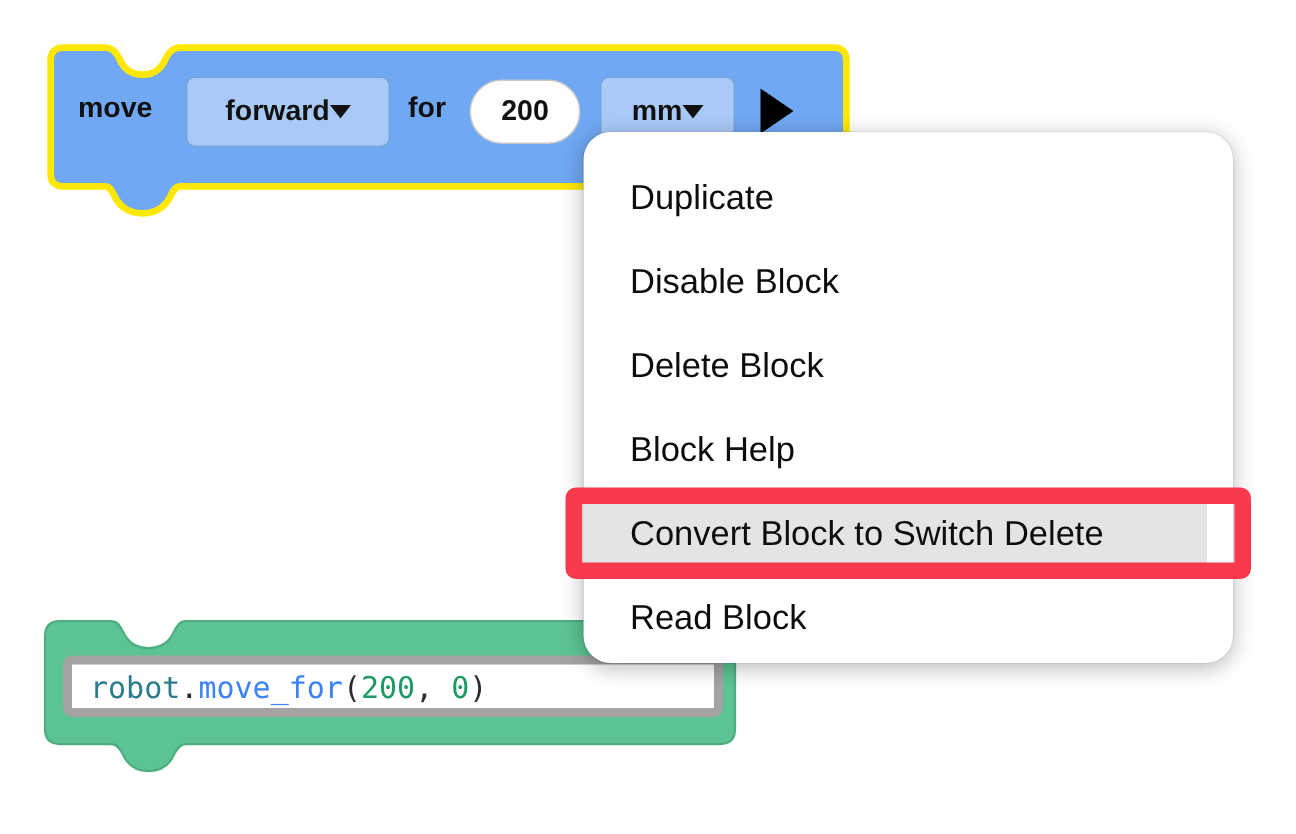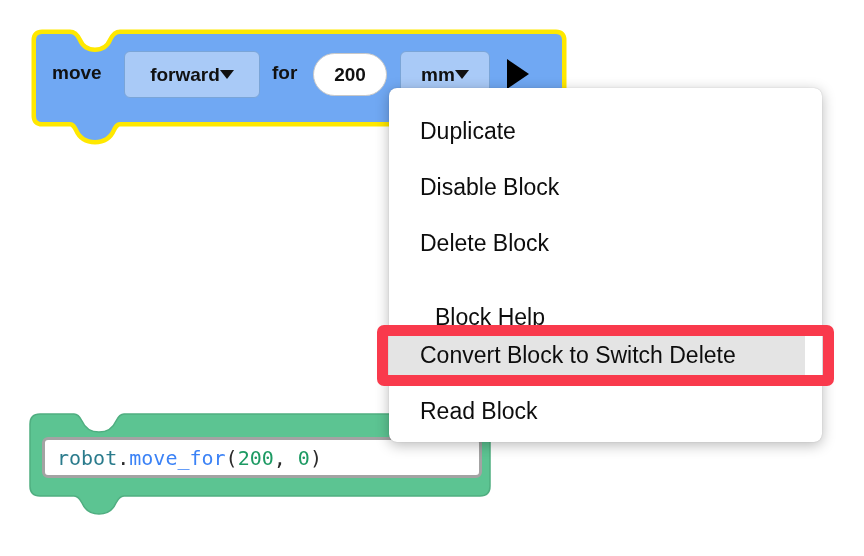--- a/index.html
+++ b/index.html
@@ -80,21 +80,21 @@
     border-top: 15px solid transparent;
     border-bottom: 15px solid transparent;
     border-left: 22px solid #000000;
   }
 
   
   .code-field {
     position: absolute;
     box-sizing: border-box;
     background: #ffffff;
-    border: 3px solid #a3a3a3;
+    border: 6px solid #a3a3a3;
     border-radius: 6px;
     display: flex;
     align-items: center;
     padding-left: 12px;
     font-family: "DejaVu Sans Mono", monospace;
     font-size: 20px;
     white-space: pre;
     text-align: center;
   }
   .tok-obj   { color: #2a7b8c; }
@@ -103,21 +103,21 @@
   .tok-num   { color: #1d9a63; }
 
   
   #context-menu {
     position: absolute;
     left: 389px;
     top: 88px;
     width: 433px;
     height: 354px;
     background: #ffffff;
-    border-radius: 8px;
+    border-radius: 18px;
     box-shadow: 0 3px 14px rgba(0,0,0,0.28), 0 0 1px rgba(0,0,0,0.25);
     overflow: hidden;
   }
   .menu-item {
     position: absolute;
     left: 0;
     width: 433px;
     height: 45px;
     display: flex;
     align-items: center;
@@ -243,21 +243,21 @@
   <div id="context-menu">
     <div class="menu-item" style="top:21px;">
       <span>Duplicate</span>
     </div>
     <div class="menu-item" style="top:77px;">
       <span>Disable Block</span>
     </div>
     <div class="menu-item" style="top:133px;">
       <span>Delete Block</span>
     </div>
-    <div class="menu-item" style="top:207px;margin-left:15px;">
+    <div class="menu-item" style="top:189px;">
       <span>Block Help</span>
     </div>
     <div class="menu-item selected" style="top:245px;">
       <span>Convert Block to Switch Delete</span>
     </div>
     <div class="menu-item" style="top:301px;">
       <span>Read Block</span>
     </div>
   </div>
 

